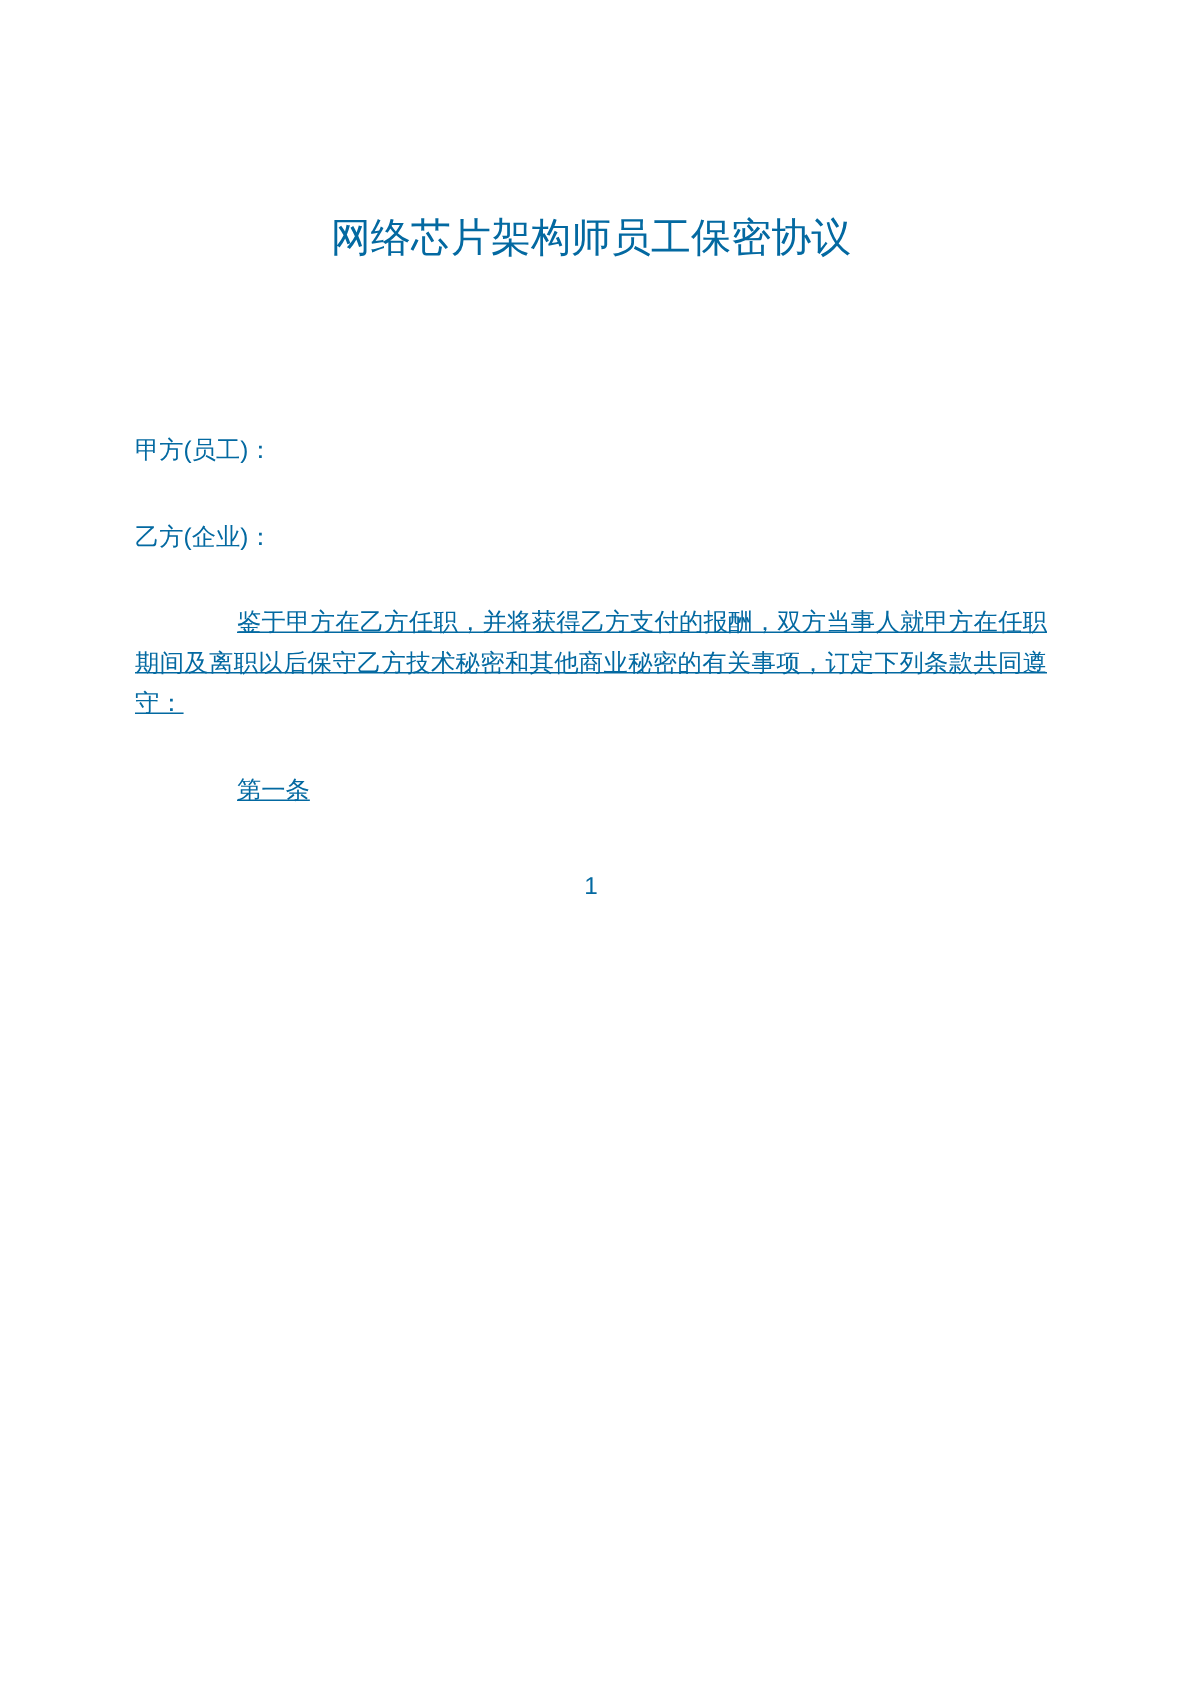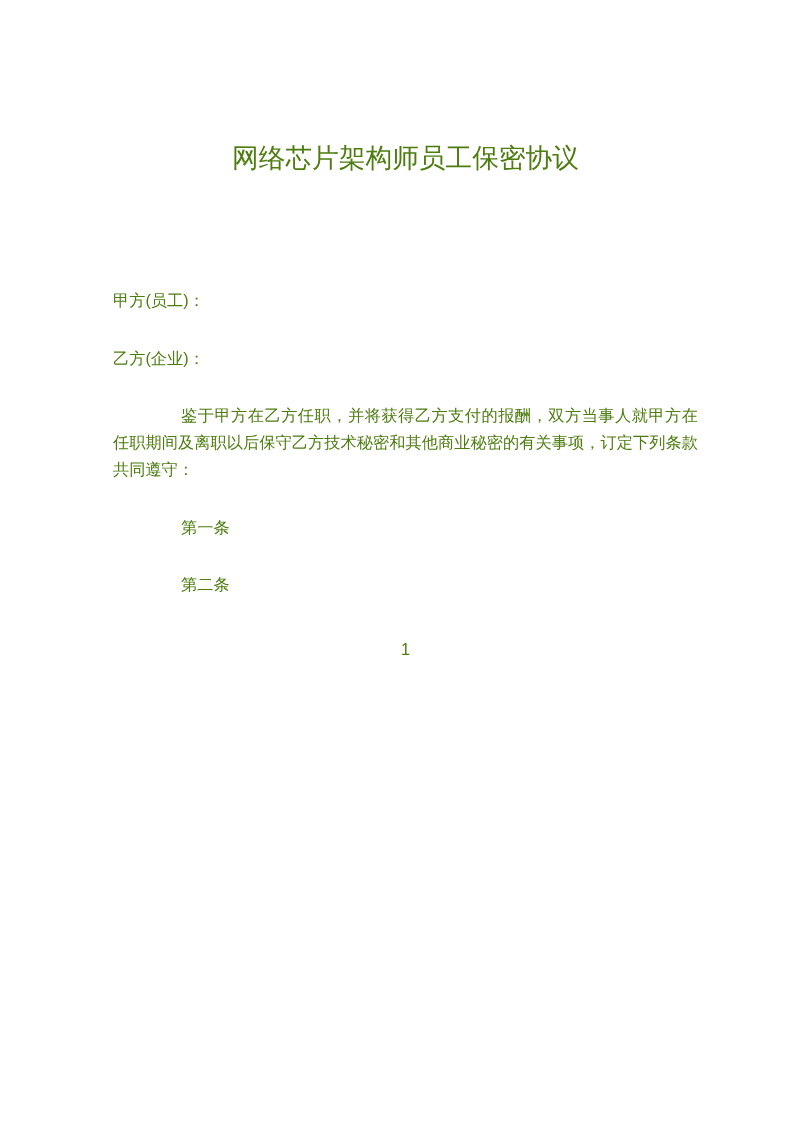--- a/index.html
+++ b/index.html
@@ -6,23 +6,23 @@
     margin: 0;
     padding: 0;
     background: #ffffff;
   }
   .page {
     position: relative;
     width: 793px;
     height: 1122px;
     margin: 0 auto;
     background: #ffffff;
-    color: #4d7c0f;
+    color: #0369a1;
     box-sizing: border-box;
-    padding: 140px 95px 0 113px;
+    padding: 140px 95px 0 90px;
     overflow: hidden;
     font-family: "Liberation Sans", sans-serif;
   }
   .doc-title {
     text-align: center;
     font-size: 26.7px;
     line-height: 36px;
     font-weight: normal;
     letter-spacing: 0;
     white-space: nowrap;
@@ -30,20 +30,21 @@
   .para {
     font-size: 16.2px;
     line-height: 26.7px;
     text-align: justify;
     text-justify: inter-ideograph;
     word-break: normal;
     margin: 0;
   }
   .indent {
     text-indent: 68px;
+    text-decoration: underline;
   }
   .gap-title {
     margin-top: 111px;
   }
   .gap-para {
     margin-top: 31px;
   }
   .page-number {
     margin-top: 41px;
     text-align: center;
@@ -61,18 +62,17 @@
   <p class="para gap-title">甲方(员工)：</p>
 
   <p class="para gap-para">乙方(企业)：</p>
 
   <p class="para indent gap-para">鉴于甲方在乙方任职，并将获得乙方支付的报酬，双方当事人就甲方在任职期间及离职以后保守乙方技术秘密和其他商业秘密的有关事项，订定下列条款共同遵守：</p>
 
   <p class="para indent gap-para">第一条</p>
 
 
 
-  <p class="para indent gap-para">第二条</p>
 
 
   <div class="page-number">1</div>
 
 </div>
 
 </body></html>

